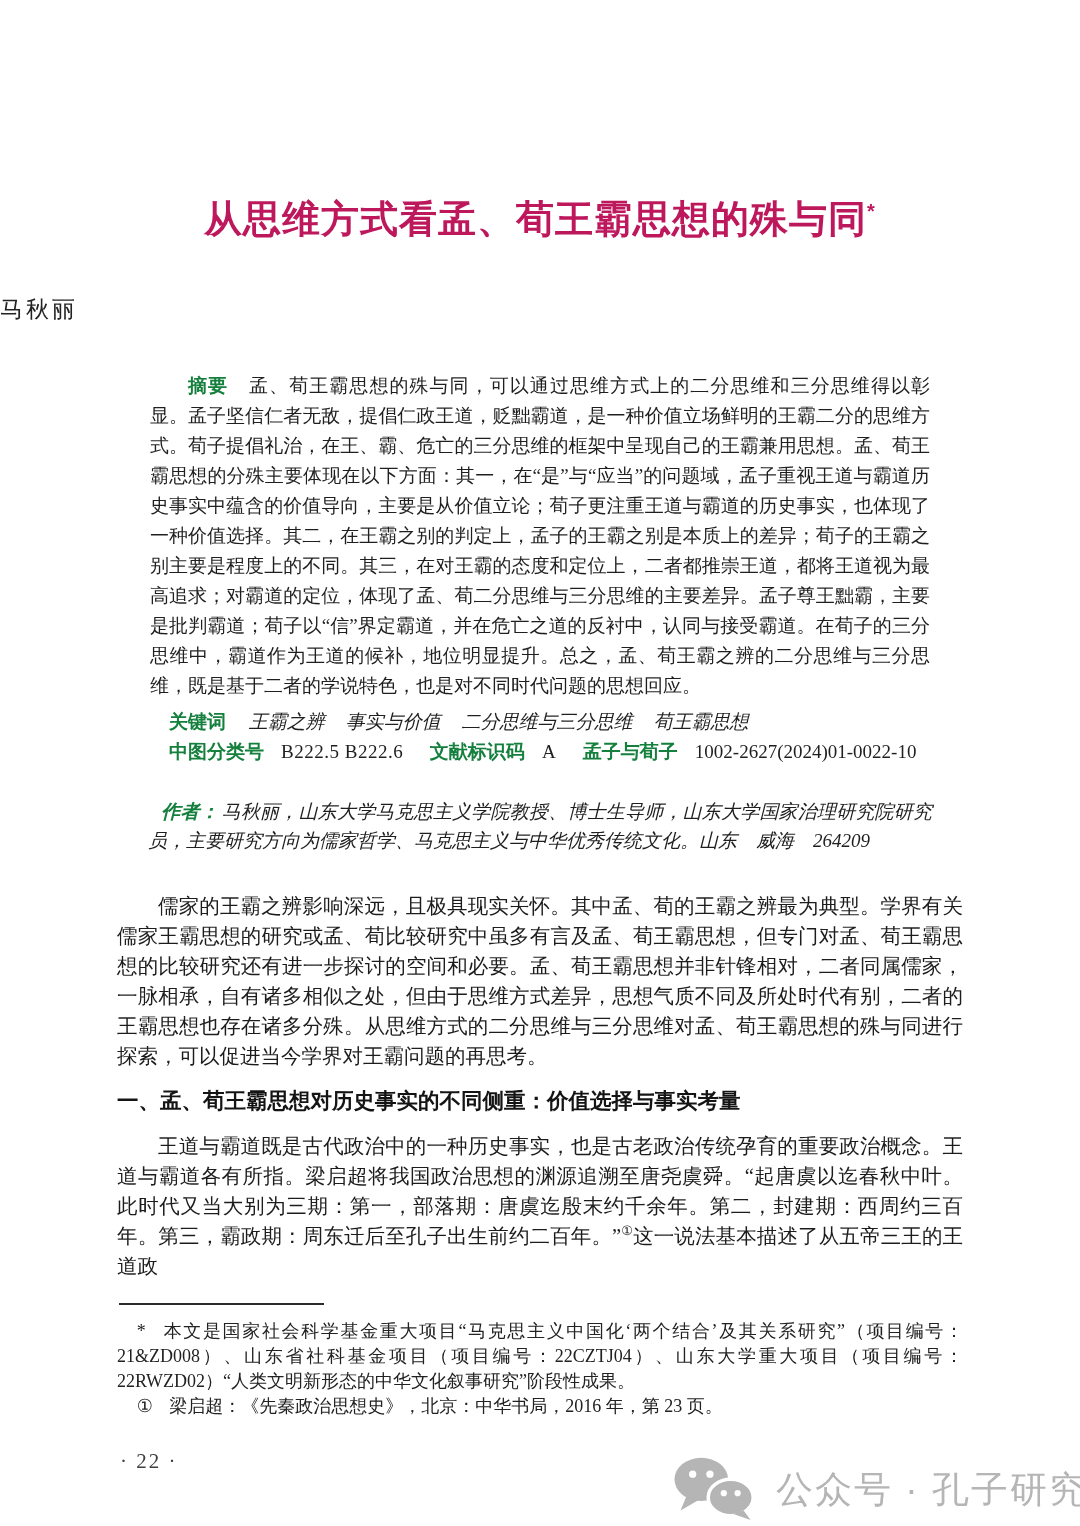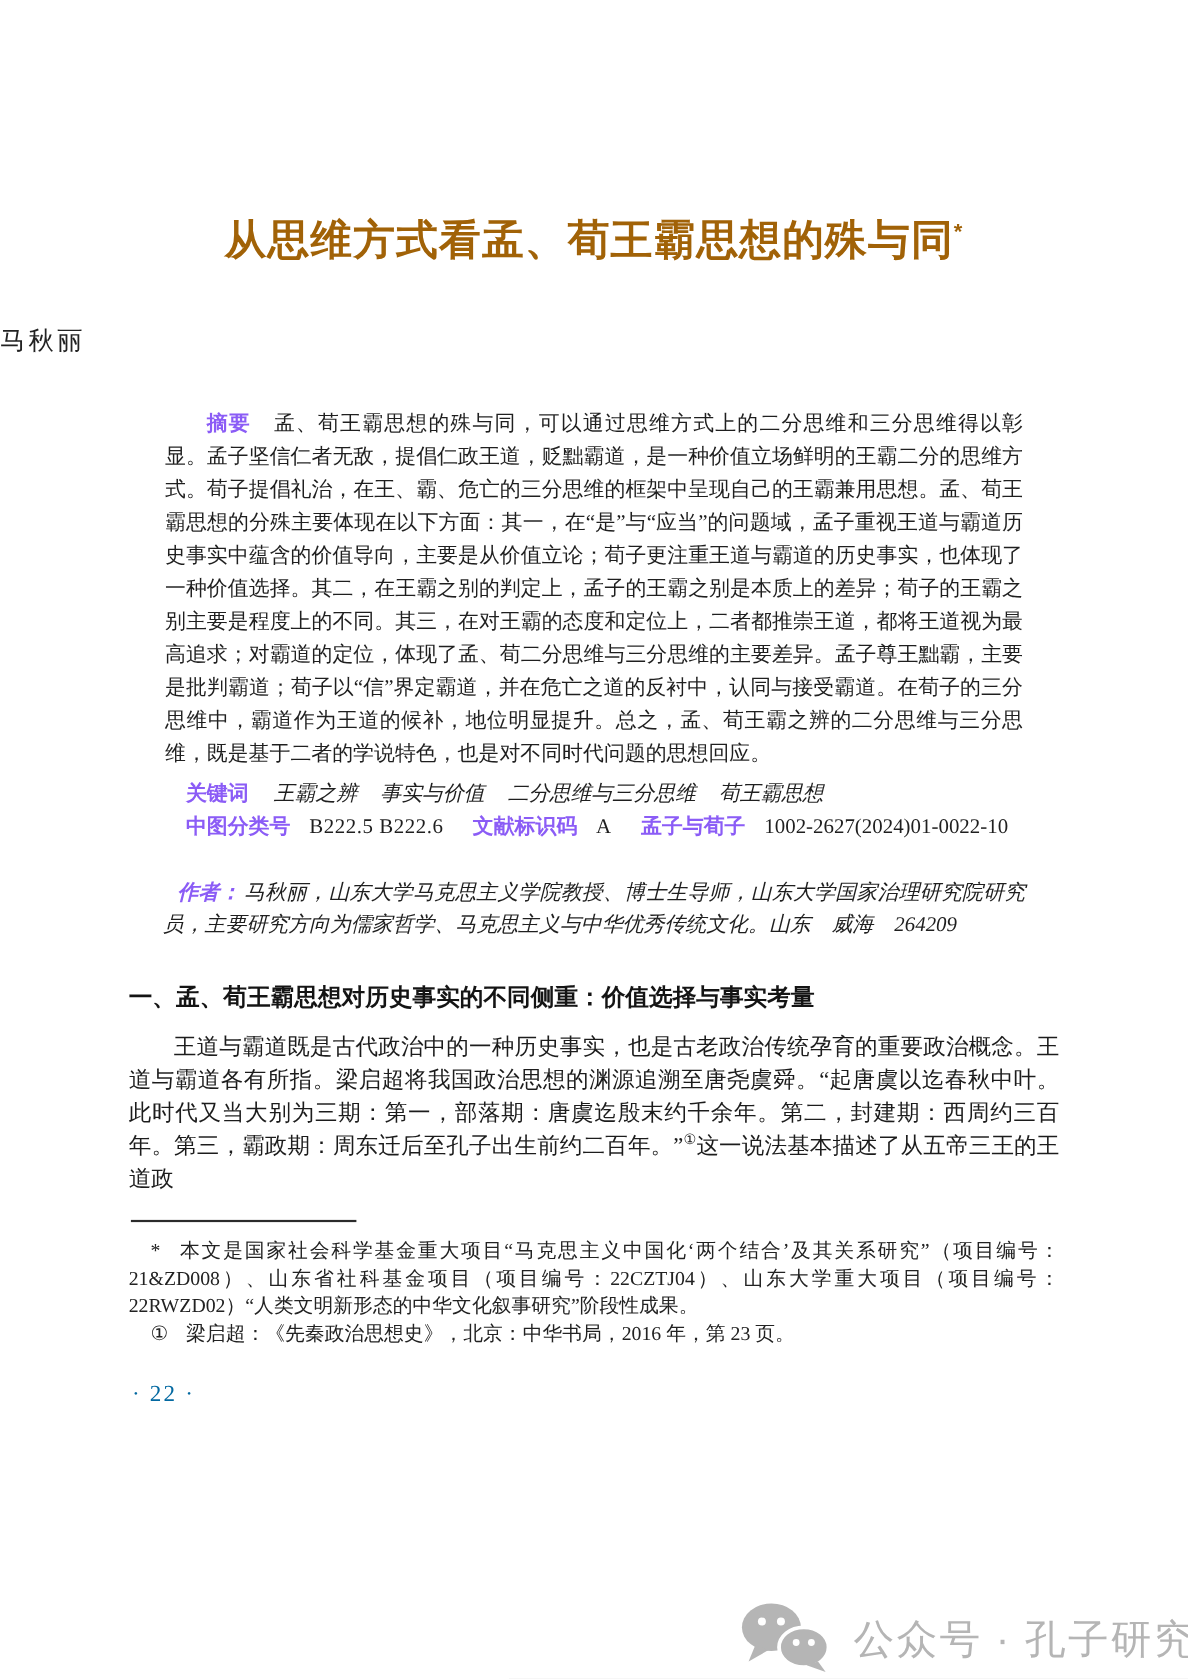--- a/index.html
+++ b/index.html
@@ -15,21 +15,21 @@
     overflow: hidden;
   }
   .title {
     margin: 196px auto 0;
     text-align: center;
     font-family: "Liberation Sans", "DejaVu Sans", sans-serif;
     font-weight: bold;
     font-size: 38px;
     line-height: 1.25;
     letter-spacing: 1px;
-    color: #a16207;
+    color: #be185d;
   }
   .title sup {
     font-size: 20px;
     vertical-align: super;
     line-height: 0;
   }
   .byline {
     margin-top: 50px;
     text-align: left;
     font-size: 23px;
@@ -41,21 +41,21 @@
     margin: 46px auto 0;
     font-size: 19px;
     line-height: 30px;
     text-align: justify;
     color: #1f1f1f;
   }
   .abstract-block .abstract-para { text-indent: 2em; }
   .inline-label {
     font-family: "Liberation Sans", "DejaVu Sans", sans-serif;
     font-weight: bold;
-    color: #8b5cf6;
+    color: #15803d;
   }
   .abstract-para .inline-label { margin-right: 1.1em; }
   .kw-line { margin-top: 6px; text-indent: 1em; }
   .kw-line .inline-label { margin-right: 1.2em; }
   .kw-item { margin-right: 1.1em; font-style: italic; }
   .clc-line { margin-top: 0; text-indent: 1em; }
   .clc-line .inline-label { margin-right: 0.9em; }
   .clc-line .clc-value { margin-right: 1.4em; letter-spacing: 0.5px; }
   .bio-block {
     width: 784px;
@@ -105,21 +105,21 @@
     line-height: 25px;
     text-align: justify;
     color: #222;
   }
   .footnotes p { text-indent: 1.1em; }
   .footnotes .fn-marker { margin-right: 0.9em; }
   .page-number {
     margin: 30px 0 0 120px;
     font-size: 21px;
     letter-spacing: 2px;
-    color: #0369a1;
+    color: #404040;
   }
   .watermark {
     position: absolute;
     left: 672px;
     top: 1456px;
     display: flex;
     align-items: center;
     gap: 16px;
     color: #b5b5b5;
   }
@@ -144,20 +144,21 @@
     <p class="abstract-para"><span class="inline-label">摘要</span><span>孟、荀王霸思想的殊与同，可以通过思维方式上的二分思维和三分思维得以彰显。孟子坚信仁者无敌，提倡仁政王道，贬黜霸道，是一种价值立场鲜明的王霸二分的思维方式。荀子提倡礼治，在王、霸、危亡的三分思维的框架中呈现自己的王霸兼用思想。孟、荀王霸思想的分殊主要体现在以下方面：其一，在“是”与“应当”的问题域，孟子重视王道与霸道历史事实中蕴含的价值导向，主要是从价值立论；荀子更注重王道与霸道的历史事实，也体现了一种价值选择。其二，在王霸之别的判定上，孟子的王霸之别是本质上的差异；荀子的王霸之别主要是程度上的不同。其三，在对王霸的态度和定位上，二者都推崇王道，都将王道视为最高追求；对霸道的定位，体现了孟、荀二分思维与三分思维的主要差异。孟子尊王黜霸，主要是批判霸道；荀子以“信”界定霸道，并在危亡之道的反衬中，认同与接受霸道。在荀子的三分思维中，霸道作为王道的候补，地位明显提升。总之，孟、荀王霸之辨的二分思维与三分思维，既是基于二者的学说特色，也是对不同时代问题的思想回应。</span></p>
     <p class="kw-line"><span class="inline-label">关键词</span><span class="kw-item">王霸之辨</span><span class="kw-item">事实与价值</span><span class="kw-item">二分思维与三分思维</span><span class="kw-item">荀王霸思想</span></p>
     <p class="clc-line"><span class="inline-label">中图分类号</span><span class="clc-value">B222.5 B222.6</span><span class="inline-label">文献标识码</span><span class="clc-value">A</span><span class="inline-label">孟子与荀子</span><span>1002-2627(2024)01-0022-10</span></p>
   </div>
 
   <div class="bio-block">
     <p><span class="inline-label">作者：</span><span>马秋丽，山东大学马克思主义学院教授、博士生导师，山东大学国家治理研究院研究员，主要研究方向为儒家哲学、马克思主义与中华优秀传统文化。山东　威海　264209</span></p>
   </div>
 
   <div class="body-block">
+    <p class="body-para">儒家的王霸之辨影响深远，且极具现实关怀。其中孟、荀的王霸之辨最为典型。学界有关儒家王霸思想的研究或孟、荀比较研究中虽多有言及孟、荀王霸思想，但专门对孟、荀王霸思想的比较研究还有进一步探讨的空间和必要。孟、荀王霸思想并非针锋相对，二者同属儒家，一脉相承，自有诸多相似之处，但由于思维方式差异，思想气质不同及所处时代有别，二者的王霸思想也存在诸多分殊。从思维方式的二分思维与三分思维对孟、荀王霸思想的殊与同进行探索，可以促进当今学界对王霸问题的再思考。</p>
     <p class="section-heading">一、孟、荀王霸思想对历史事实的不同侧重：价值选择与事实考量</p>
     <p class="body-para"><span>王道与霸道既是古代政治中的一种历史事实，也是古老政治传统孕育的重要政治概念。王道与霸道各有所指。梁启超将我国政治思想的渊源追溯至唐尧虞舜。“起唐虞以迄春秋中叶。此时代又当大别为三期：第一，部落期：唐虞迄殷末约千余年。第二，封建期：西周约三百年。第三，霸政期：周东迁后至孔子出生前约二百年。”</span><sup class="note-sup">①</sup><span>这一说法基本描述了从五帝三王的王道政</span></p>
   </div>
 
   <div class="footnote-rule"></div>
 
   <div class="footnotes">
     <p><span class="fn-marker">*</span><span>本文是国家社会科学基金重大项目“马克思主义中国化‘两个结合’及其关系研究”（项目编号：21&amp;ZD008）、山东省社科基金项目（项目编号：22CZTJ04）、山东大学重大项目（项目编号：22RWZD02）“人类文明新形态的中华文化叙事研究”阶段性成果。</span></p>
     <p><span class="fn-marker">①</span><span>梁启超：《先秦政治思想史》，北京：中华书局，2016 年，第 23 页。</span></p>
   </div>

